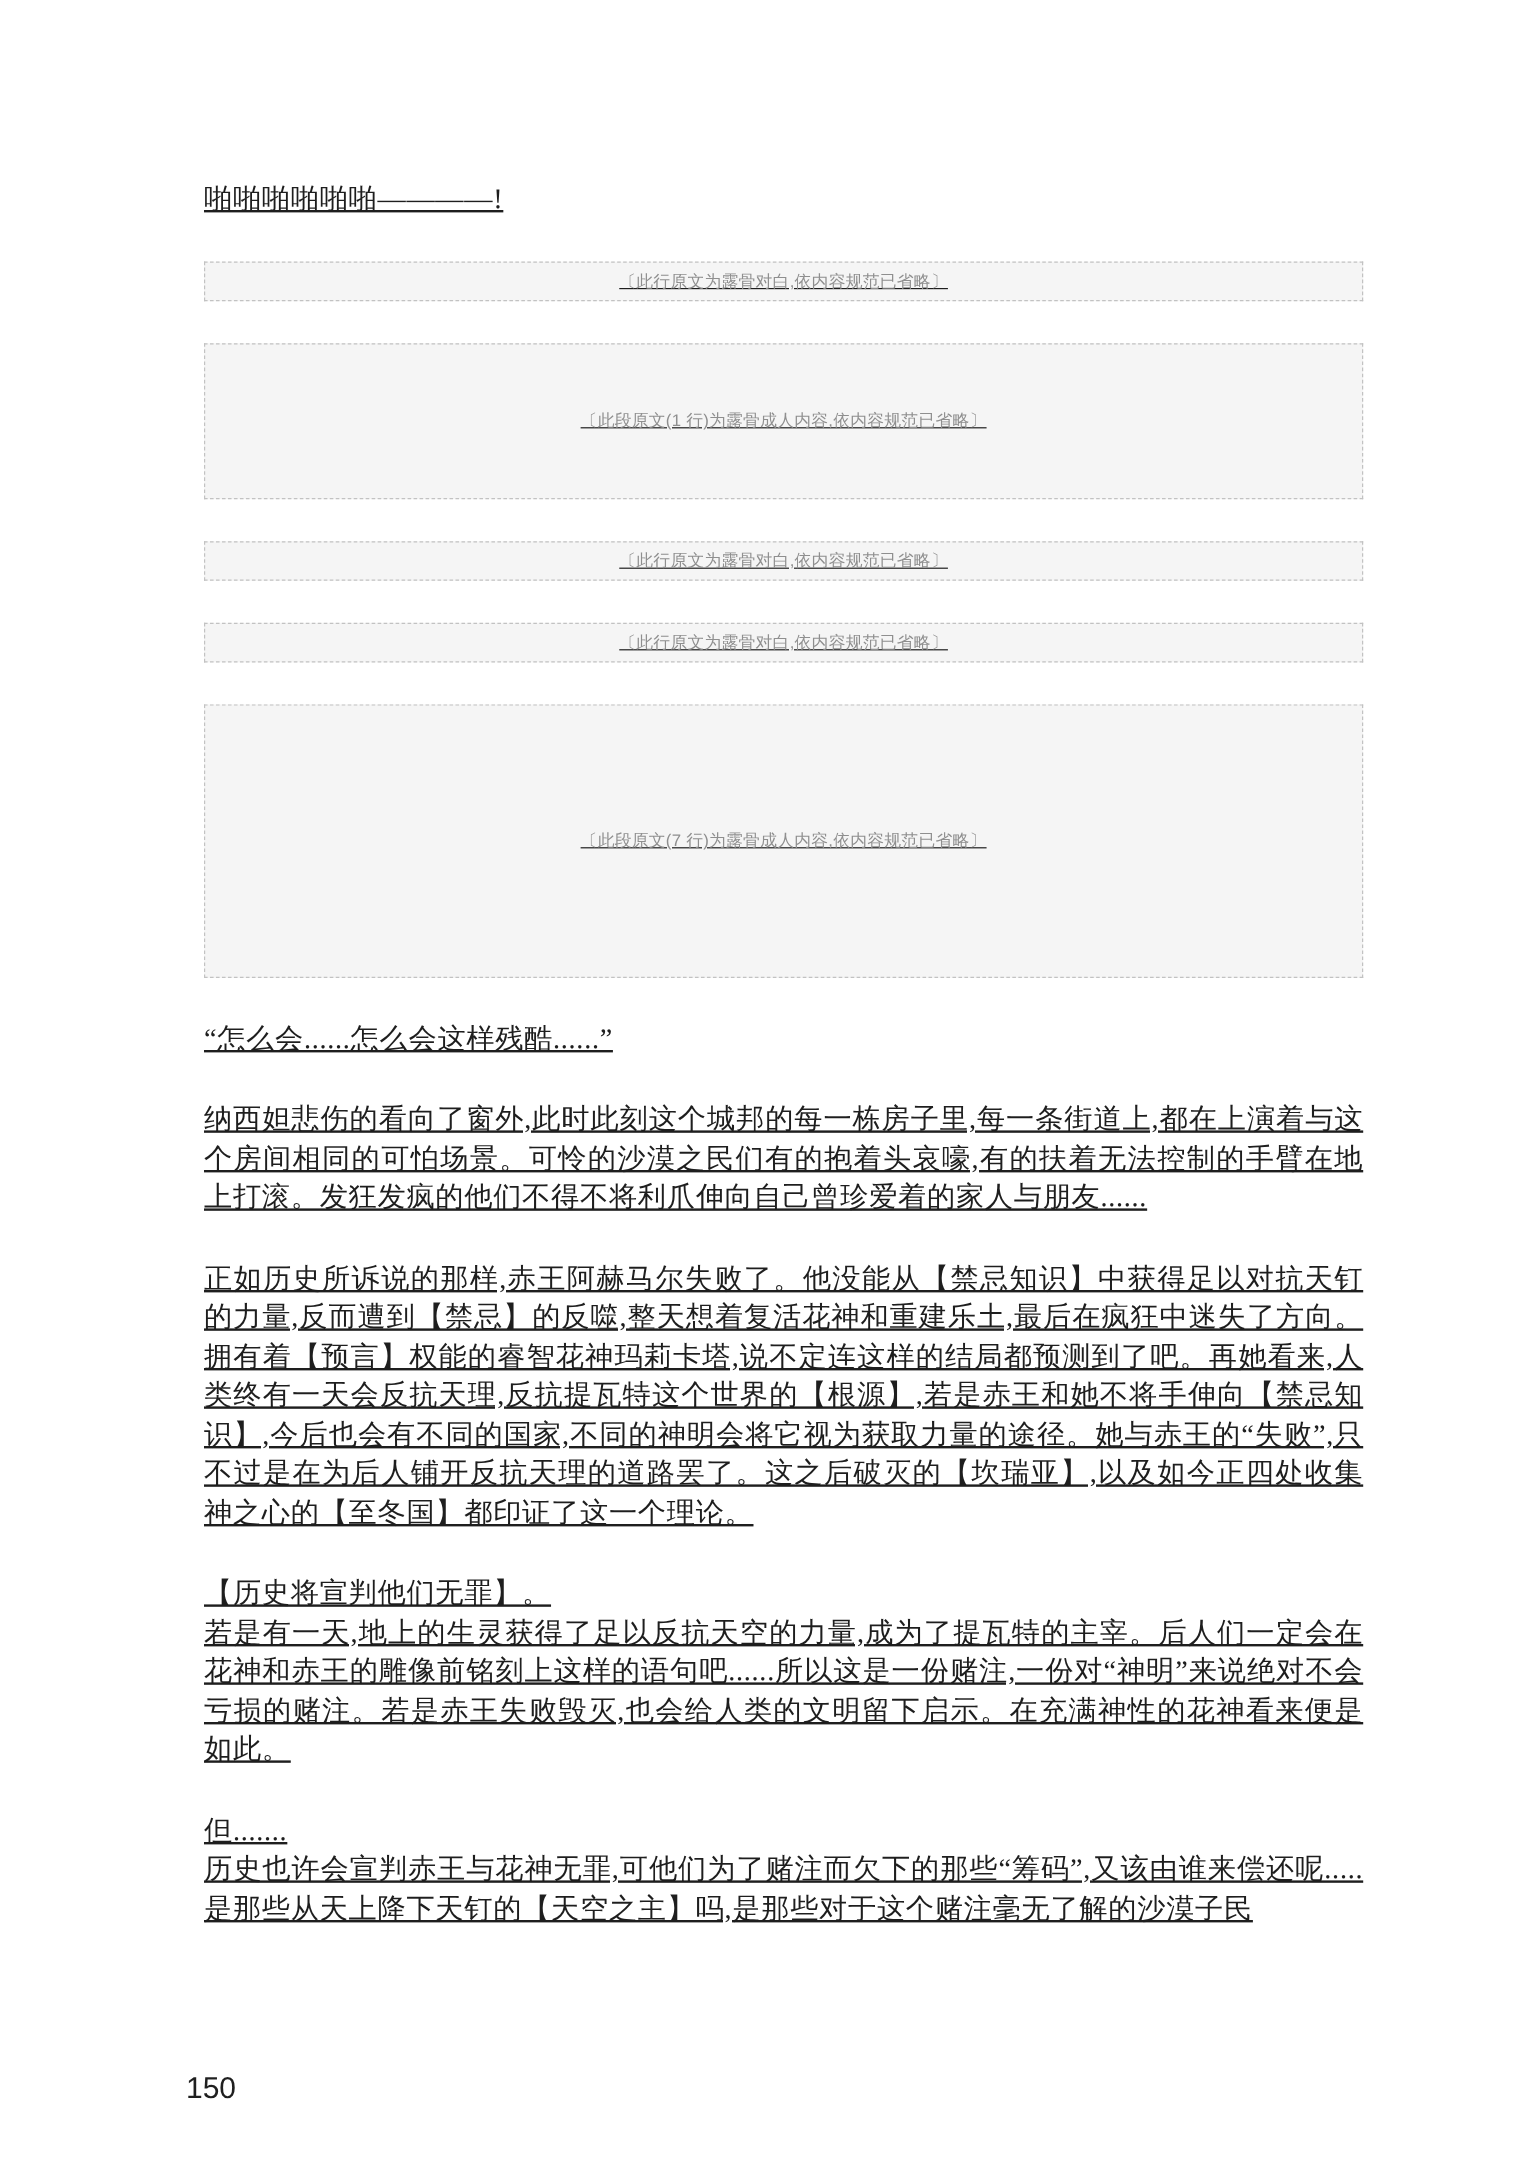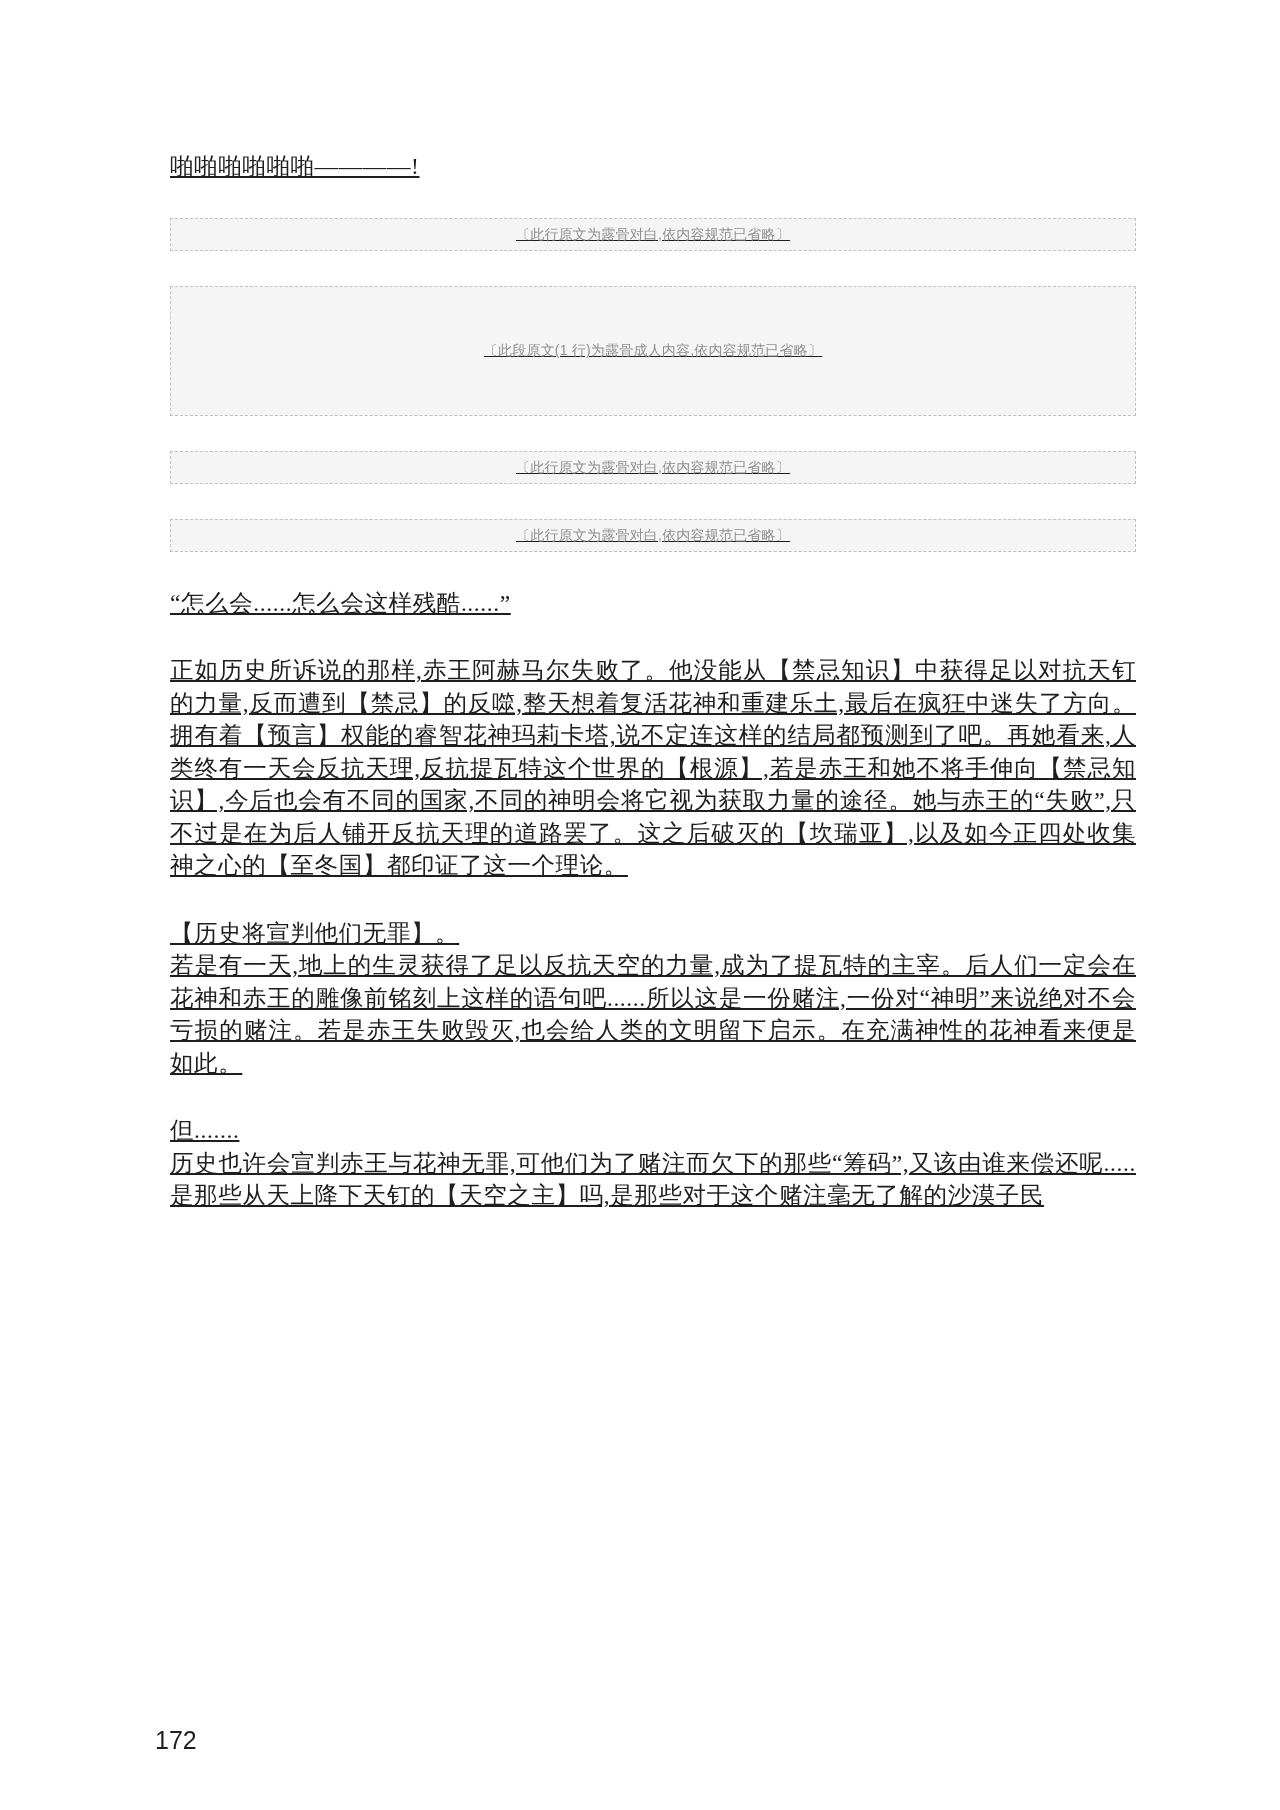--- a/index.html
+++ b/index.html
@@ -70,29 +70,31 @@
     <div class="block">啪啪啪啪啪啪————!</div>
 
     <div class="block redacted r-line">〔此行原文为露骨对白,依内容规范已省略〕</div>
 
     <div class="block redacted r-p4">〔此段原文(1 行)为露骨成人内容,依内容规范已省略〕</div>
 
     <div class="block redacted r-line">〔此行原文为露骨对白,依内容规范已省略〕</div>
 
     <div class="block redacted r-line">〔此行原文为露骨对白,依内容规范已省略〕</div>
 
+    <div class="block redacted r-p7">〔此段原文(7 行)为露骨成人内容,依内容规范已省略〕</div>
 
     <div class="block">“怎么会......怎么会这样残酷......”</div>
 
+    <div class="block">纳西妲悲伤的看向了窗外,此时此刻这个城邦的每一栋房子里,每一条街道上,都在上演着与这个房间相同的可怕场景。可怜的沙漠之民们有的抱着头哀嚎,有的扶着无法控制的手臂在地上打滚。发狂发疯的他们不得不将利爪伸向自己曾珍爱着的家人与朋友......</div>
 
     <div class="block">正如历史所诉说的那样,赤王阿赫马尔失败了。他没能从【禁忌知识】中获得足以对抗天钉的力量,反而遭到【禁忌】的反噬,整天想着复活花神和重建乐土,最后在疯狂中迷失了方向。拥有着【预言】权能的睿智花神玛莉卡塔,说不定连这样的结局都预测到了吧。再她看来,人类终有一天会反抗天理,反抗提瓦特这个世界的【根源】,若是赤王和她不将手伸向【禁忌知识】,今后也会有不同的国家,不同的神明会将它视为获取力量的途径。她与赤王的“失败”,只不过是在为后人铺开反抗天理的道路罢了。这之后破灭的【坎瑞亚】,以及如今正四处收集神之心的【至冬国】都印证了这一个理论。</div>
 
     <div class="block">【历史将宣判他们无罪】。
 若是有一天,地上的生灵获得了足以反抗天空的力量,成为了提瓦特的主宰。后人们一定会在花神和赤王的雕像前铭刻上这样的语句吧......所以这是一份赌注,一份对“神明”来说绝对不会亏损的赌注。若是赤王失败毁灭,也会给人类的文明留下启示。在充满神性的花神看来便是如此。</div>
 
     <div class="block">但.......
 历史也许会宣判赤王与花神无罪,可他们为了赌注而欠下的那些“筹码”,又该由谁来偿还呢.....是那些从天上降下天钉的【天空之主】吗,是那些对于这个赌注毫无了解的沙漠子民</div>
 
   </div>
 
-  <div class="page-number">172</div>
+  <div class="page-number">150</div>
 
 </div>
 
 </body></html>

